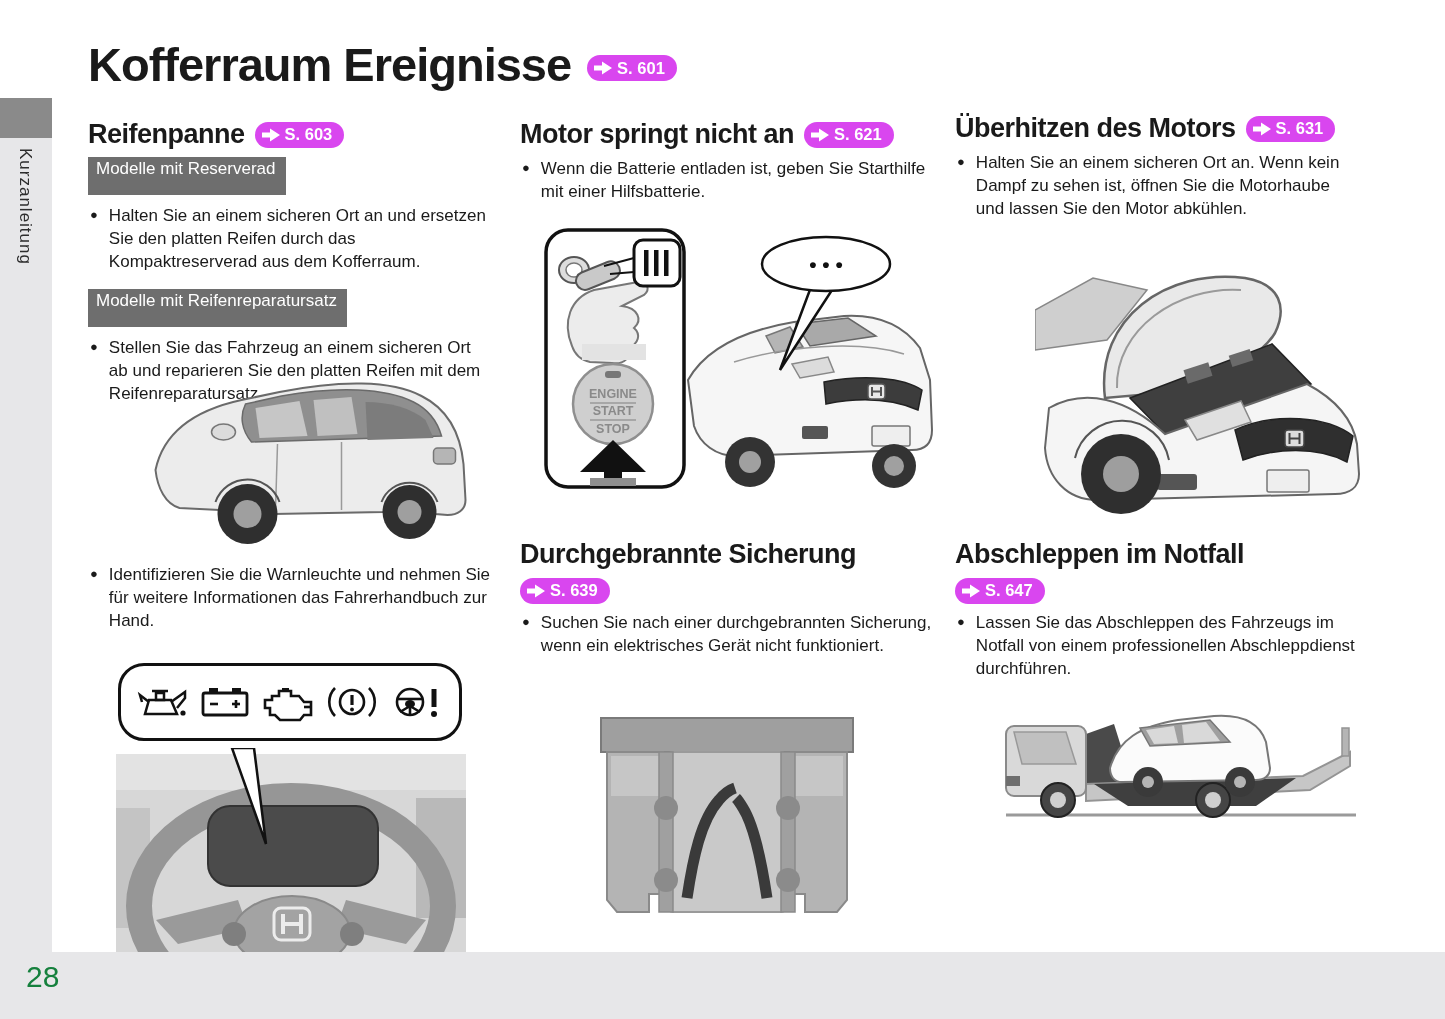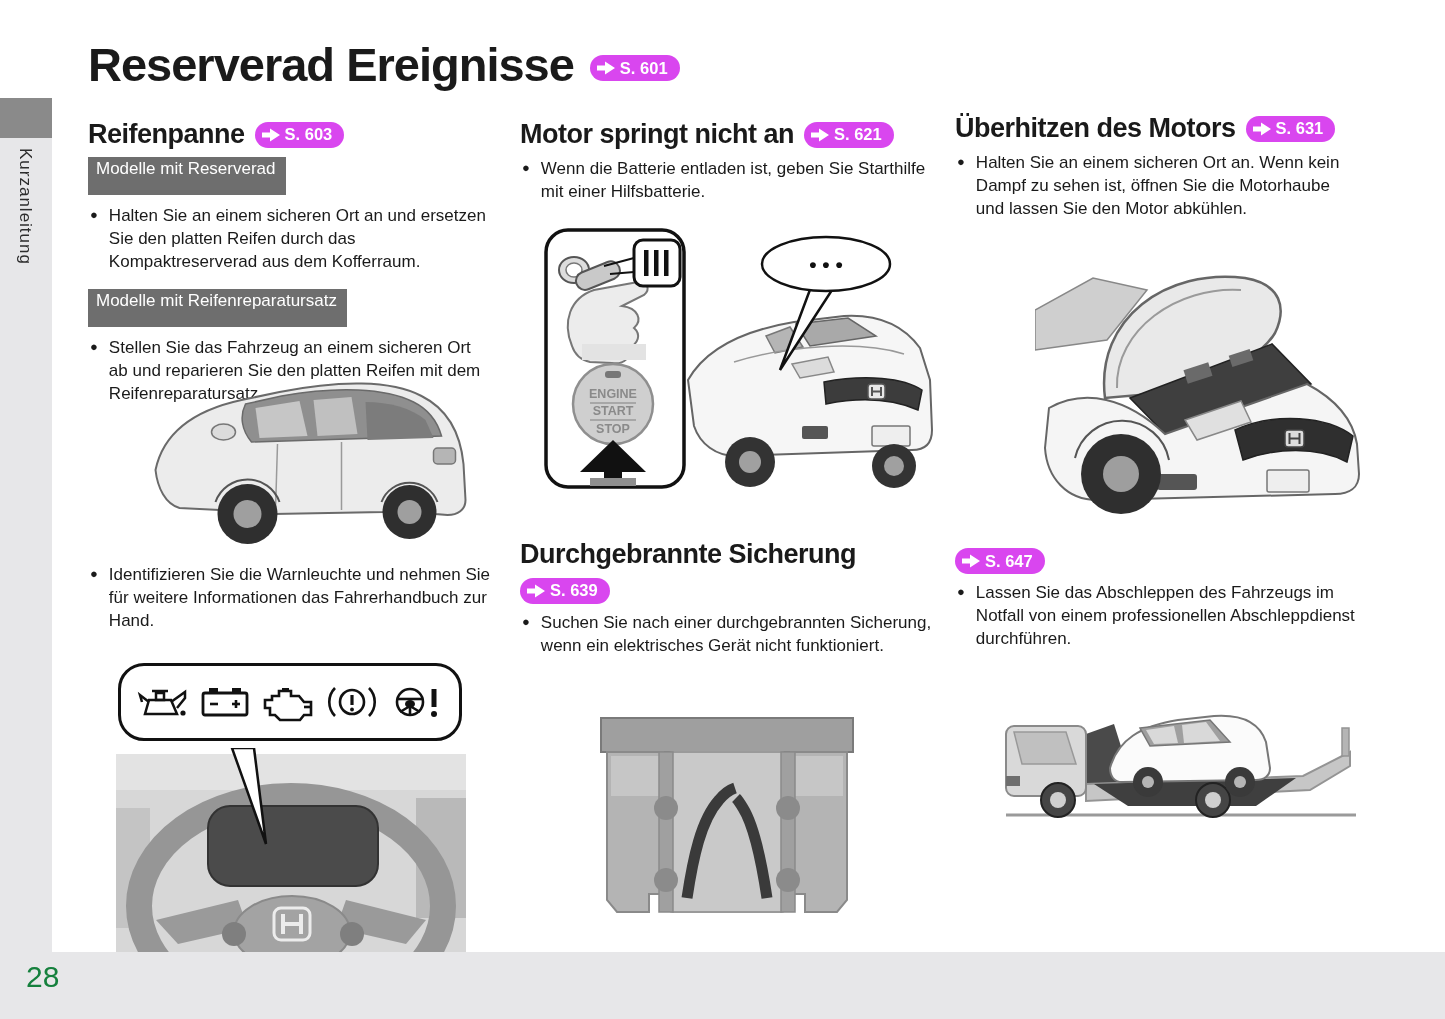--- a/index.html
+++ b/index.html
@@ -52,21 +52,21 @@
   }
 </style>
 </head>
 <body>
 
 <div class="side-tab"></div>
 <div class="side-strip"></div>
 <div class="side-label">Kurzanleitung</div>
 
 <div class="page-title">
-  <span class="t">Reserverad Ereignisse</span>
+  <span class="t">Kofferraum Ereignisse</span>
   <span class="ref">
       <svg width="19" height="14" viewBox="0 0 19 14">
         <path d="M0,4.5 h8 v-4 l10,6.5 -10,6.5 v-4 h-8 z" fill="#fff"></path>
       </svg>
       <span>S. 601</span>
     </span>
 </div>
 
 <div class="sec" style="left:88px;top:120px;width:404px;">
   <div class="sec-head">
@@ -320,20 +320,23 @@
     <circle cx="73" cy="100" r="12" fill="#8b8b8b"></circle>
     <circle cx="73" cy="172" r="12" fill="#8b8b8b"></circle>
     <circle cx="195" cy="100" r="12" fill="#8b8b8b"></circle>
     <circle cx="195" cy="172" r="12" fill="#8b8b8b"></circle>
     <path d="M94,190 C100,150 108,112 126,92 C131,86 136,82 142,80" fill="none" stroke="#3a3a3a" stroke-width="11"></path>
     <path d="M174,190 C168,150 160,116 150,100 C147,95 145,92 143,90" fill="none" stroke="#3a3a3a" stroke-width="11"></path>
   </svg>
 </div>
 
 <div class="sec" style="left:955px;top:540px;width:408px;">
+  <div class="sec-head">
+    <span class="sec-title">Abschleppen im Notfall</span>
+  </div>
   <div class="sec-ref-row">
     <span class="ref">
         <svg width="19" height="14" viewBox="0 0 19 14">
           <path d="M0,4.5 h8 v-4 l10,6.5 -10,6.5 v-4 h-8 z" fill="#fff"></path>
         </svg>
         <span>S. 647</span>
       </span>
   </div>
   <div class="bullet">
     <span class="dot">●</span>

